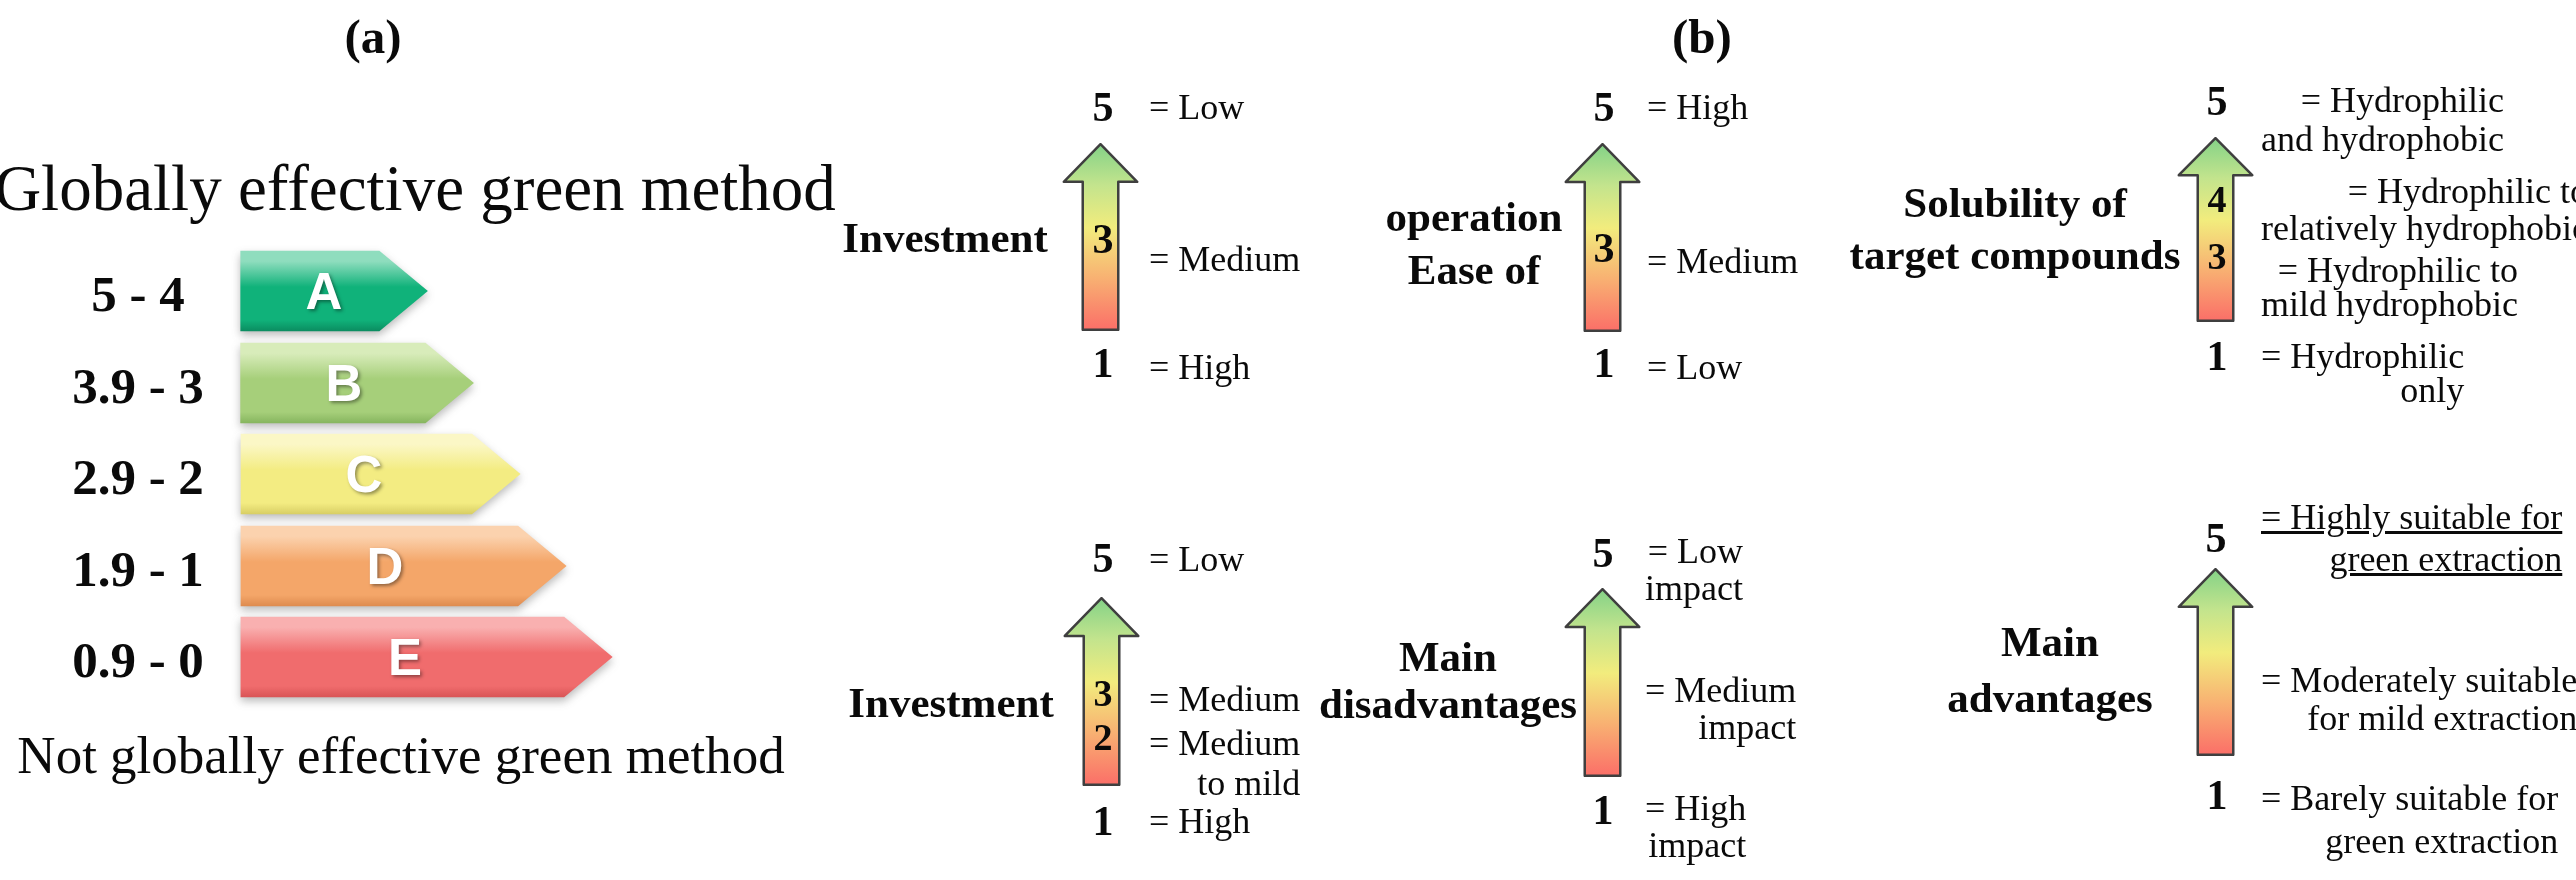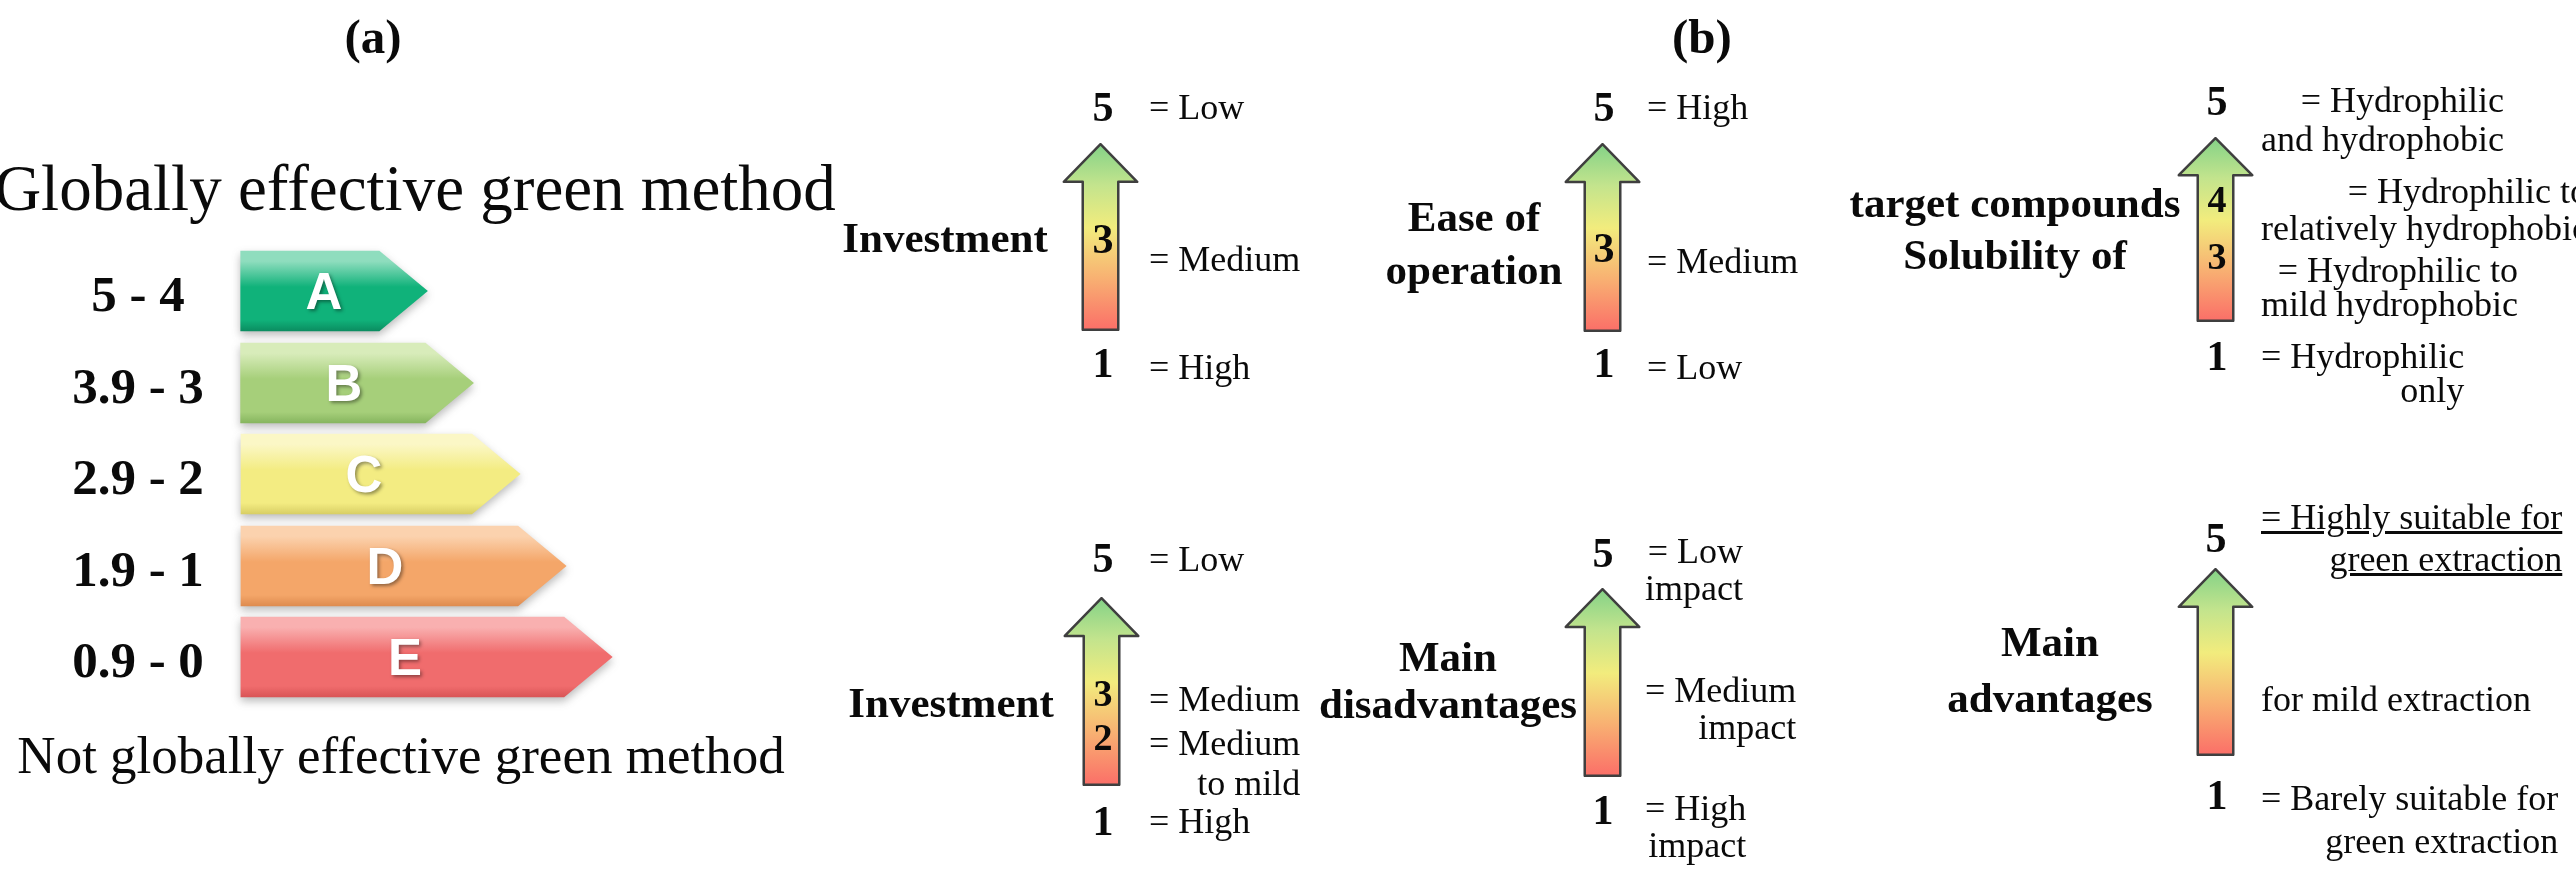--- a/index.html
+++ b/index.html
@@ -137,44 +137,44 @@
         <div>= Medium</div>
       </div>
       <div class="ctr num" style="left:1103px;top:363px;">1</div>
       <div class="lft val" style="left:1149px;top:367px;">
         <div>= High</div>
       </div>
     </div>
 
     <div>
       <div class="ctr b-label" style="left:1474px;top:243px;">
+        <div>operation</div>
         <div>Ease of</div>
-        <div>operation</div>
       </div>
       <svg class="b-arrow" style="left:1564px;top:143px;width:77px;height:189px;" viewBox="0 0 130 320" preserveAspectRatio="none">
         <polygon points="65,2 127,66 95,66 95,318 35,318 35,66 3,66" fill="url(#bgrad)" stroke-width="2.5" stroke-linejoin="round" vector-effect="non-scaling-stroke" stroke="#3F3F3F"></polygon>
       </svg>
       <div class="ctr num" style="left:1604px;top:107px;">5</div>
       <div class="lft val" style="left:1647px;top:107px;">
         <div>= High</div>
       </div>
       <div class="ctr num" style="left:1604px;top:248px;">3</div>
       <div class="lft val" style="left:1647px;top:261px;">
         <div>= Medium</div>
       </div>
       <div class="ctr num" style="left:1604px;top:363px;">1</div>
       <div class="lft val" style="left:1647px;top:367px;">
         <div>= Low</div>
       </div>
     </div>
 
     <div>
       <div class="ctr b-label" style="left:2015px;top:229px;line-height:52px;">
+        <div>Solubility of</div>
         <div>target compounds</div>
-        <div>Solubility of</div>
       </div>
       <svg class="b-arrow" style="left:2177px;top:137px;width:77px;height:185px;" viewBox="0 0 130 320" preserveAspectRatio="none">
         <polygon points="65,2 127,66 95,66 95,318 35,318 35,66 3,66" fill="url(#bgrad)" stroke-width="2.5" stroke-linejoin="round" vector-effect="non-scaling-stroke" stroke="#3F3F3F"></polygon>
       </svg>
       <div class="ctr num" style="left:2217px;top:101px;">5</div>
       <div class="lft val" style="left:2261px;top:120px;line-height:39px;">
         <div>= Hydrophilic</div>
         <div>and hydrophobic</div>
       </div>
       <div class="ctr num" style="left:2217px;top:199px;font-size:38px;">4</div>
@@ -251,20 +251,21 @@
       </div>
       <svg class="b-arrow" style="left:2177px;top:568px;width:77px;height:188px;" viewBox="0 0 130 320" preserveAspectRatio="none">
         <polygon points="65,2 127,66 95,66 95,318 35,318 35,66 3,66" fill="url(#bgrad)" stroke-width="2.5" stroke-linejoin="round" vector-effect="non-scaling-stroke" stroke="#3F3F3F"></polygon>
       </svg>
       <div class="ctr num" style="left:2216px;top:538px;">5</div>
       <div class="lft val" style="left:2261px;top:538px;line-height:42px;text-decoration:underline;">
         <div>= Highly suitable for</div>
         <div>green extraction</div>
       </div>
       <div class="lft val" style="left:2261px;top:699px;line-height:38px;">
+        <div>= Moderately suitable</div>
         <div>for mild extraction</div>
       </div>
       <div class="ctr num" style="left:2217px;top:795px;">1</div>
       <div class="lft val" style="left:2261px;top:820px;line-height:43px;">
         <div>= Barely suitable for</div>
         <div>green extraction</div>
       </div>
     </div>
 
   </div>

